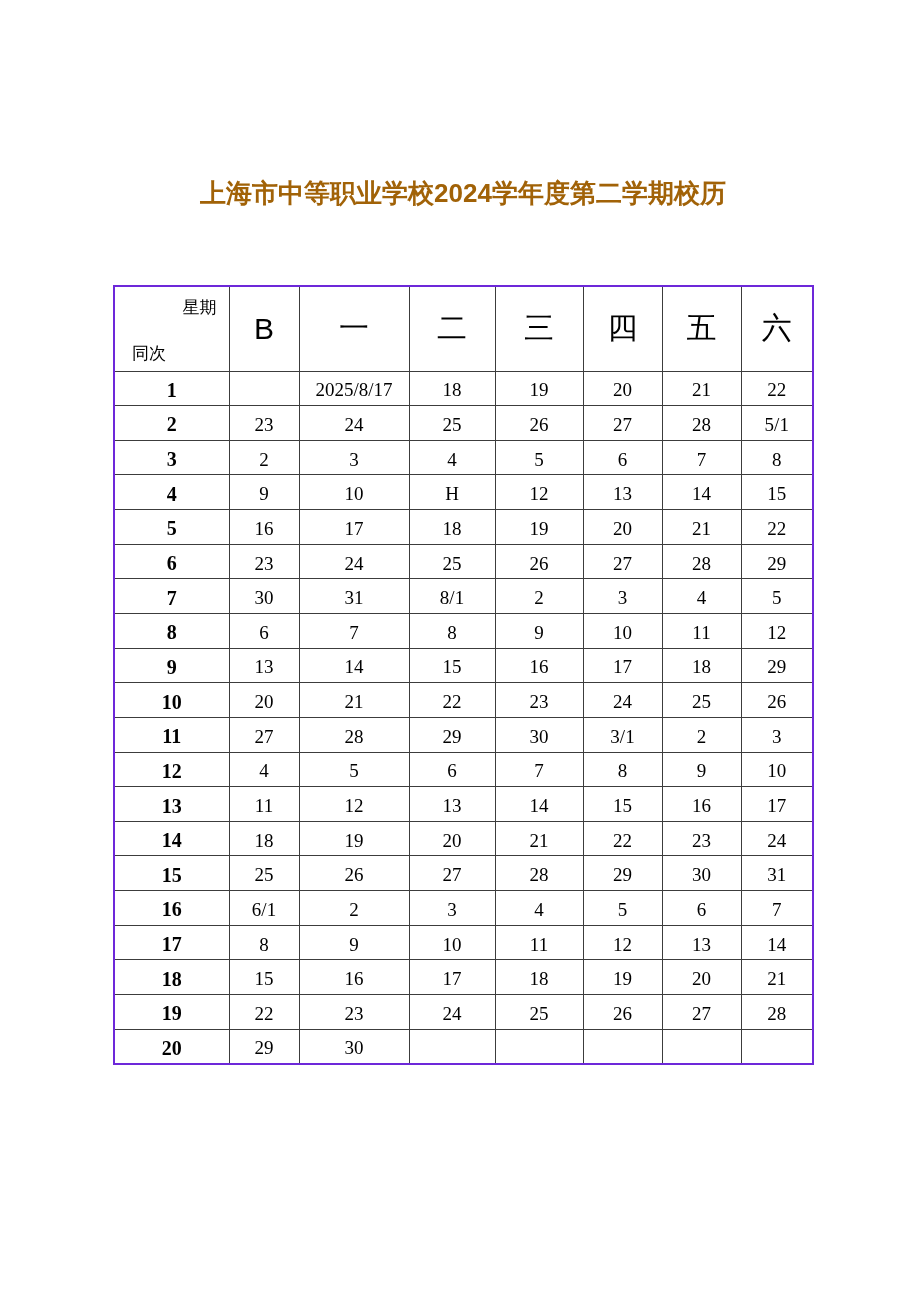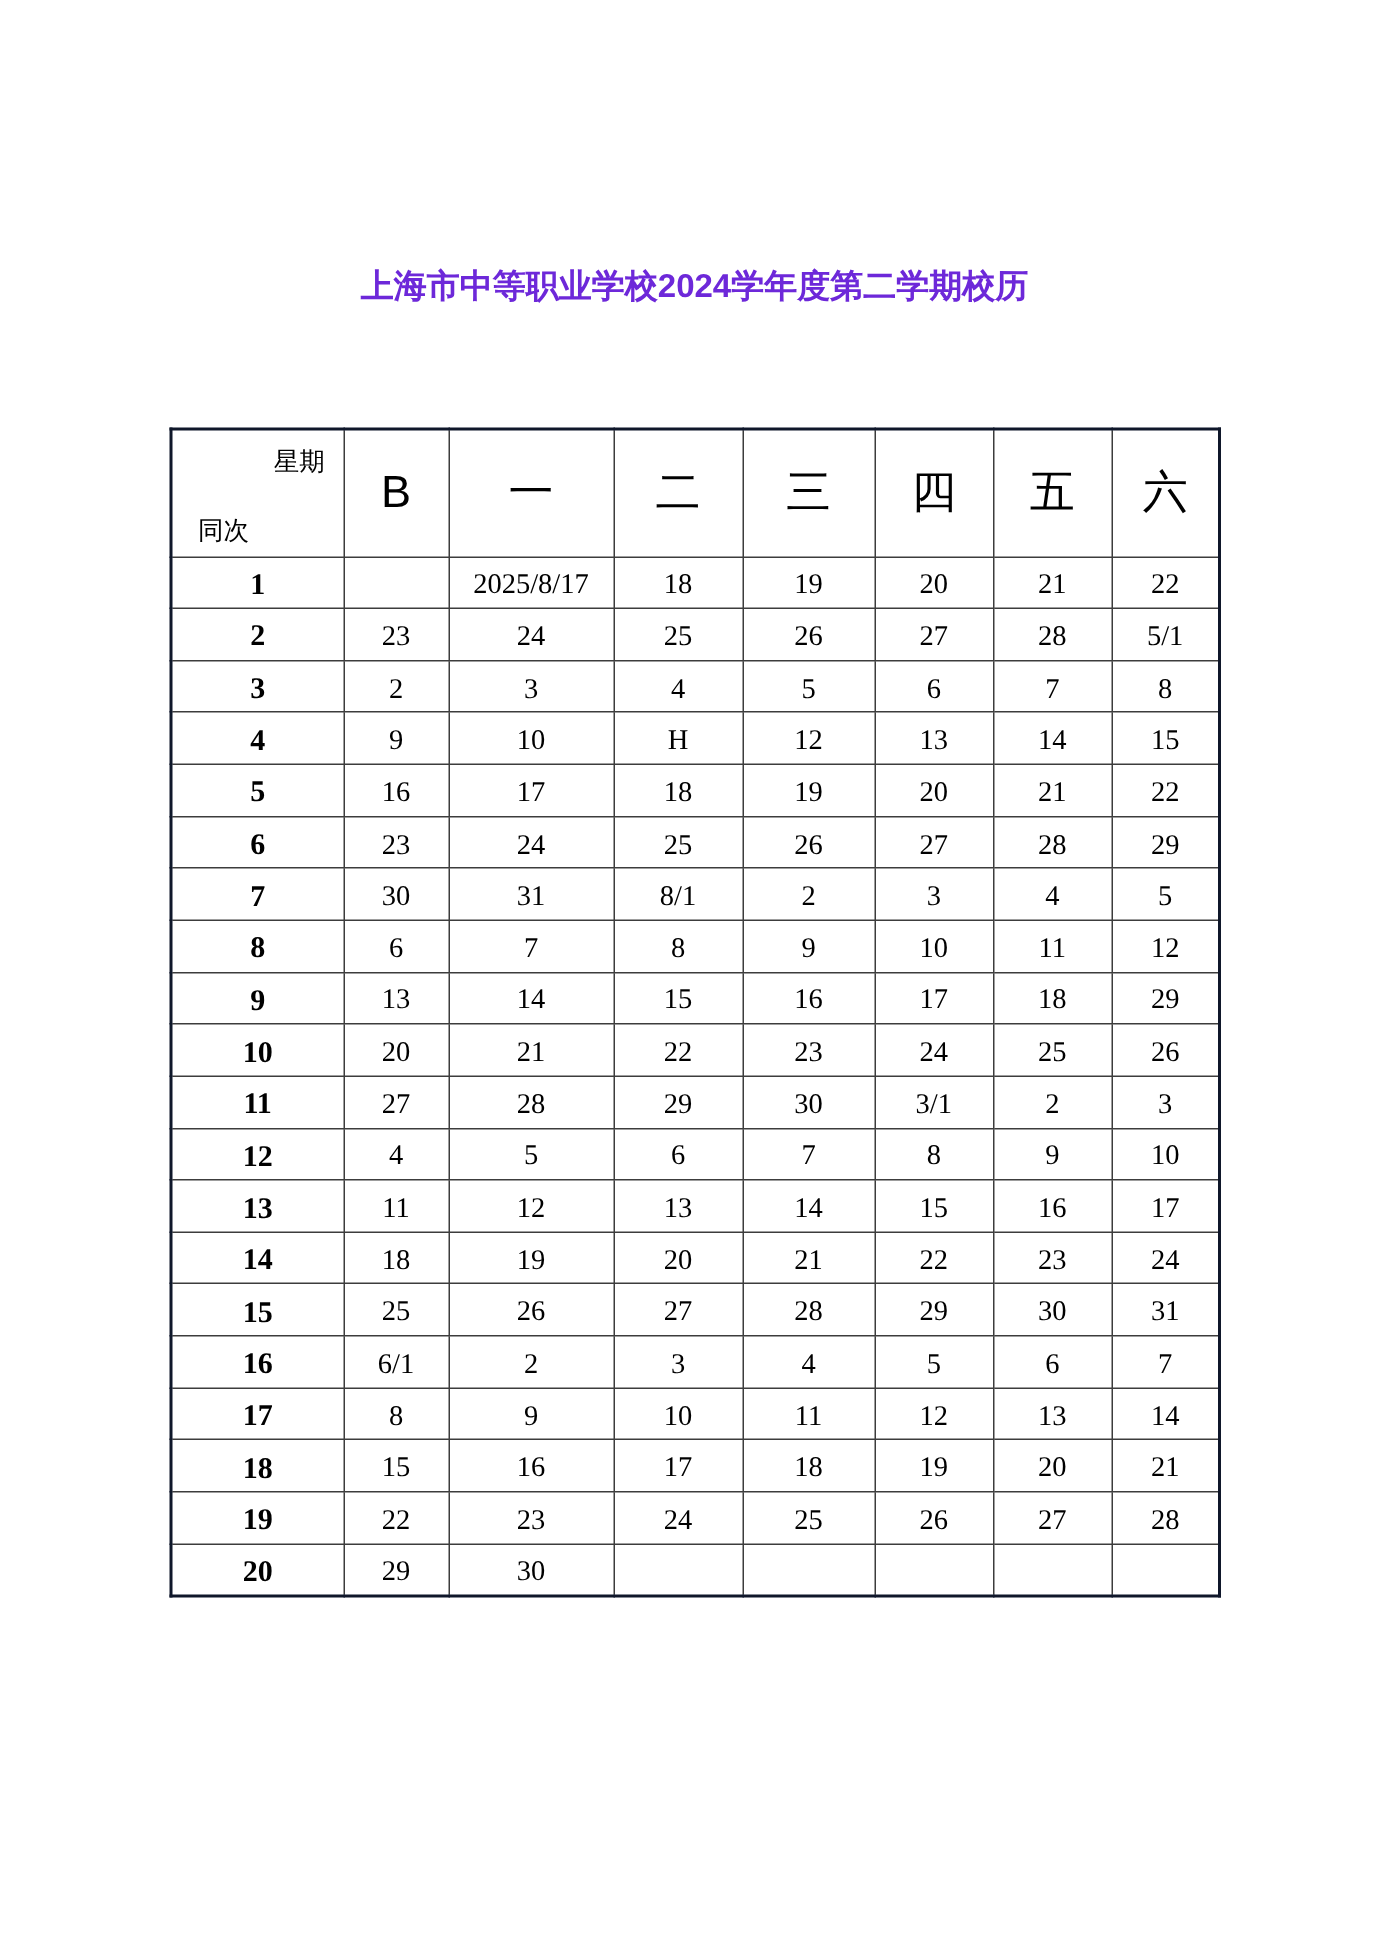--- a/index.html
+++ b/index.html
@@ -15,41 +15,41 @@
     height: 1301px;
     background: #ffffff;
     overflow: hidden;
   }
   .doc-title {
     position: absolute;
     top: 176px;
     left: 113px;
     width: 700px;
     text-align: center;
-    font-size: 22px;
+    font-size: 26px;
     font-weight: bold;
     letter-spacing: 0px;
-    color: #6d28d9;
+    color: #a16207;
     white-space: nowrap;
   }
   .calendar-table {
     position: absolute;
     top: 285px;
     left: 113px;
     width: 700px;
     border-collapse: collapse;
     table-layout: fixed;
     background: #ffffff;
   }
   .calendar-table td, .calendar-table th {
     border: 1px solid #3c3c3c;
     text-align: center;
     overflow: hidden;
   }
-  .calendar-table { border: 2px solid #0f172a; }
+  .calendar-table { border: 2px solid #6d28d9; }
   
   tr.header-row { height: 85px; }
   .corner-cell {
     position: relative;
     font-size: 17px;
     font-weight: normal;
   }
   .corner-top-right {
     position: absolute;
     top: 9px;

